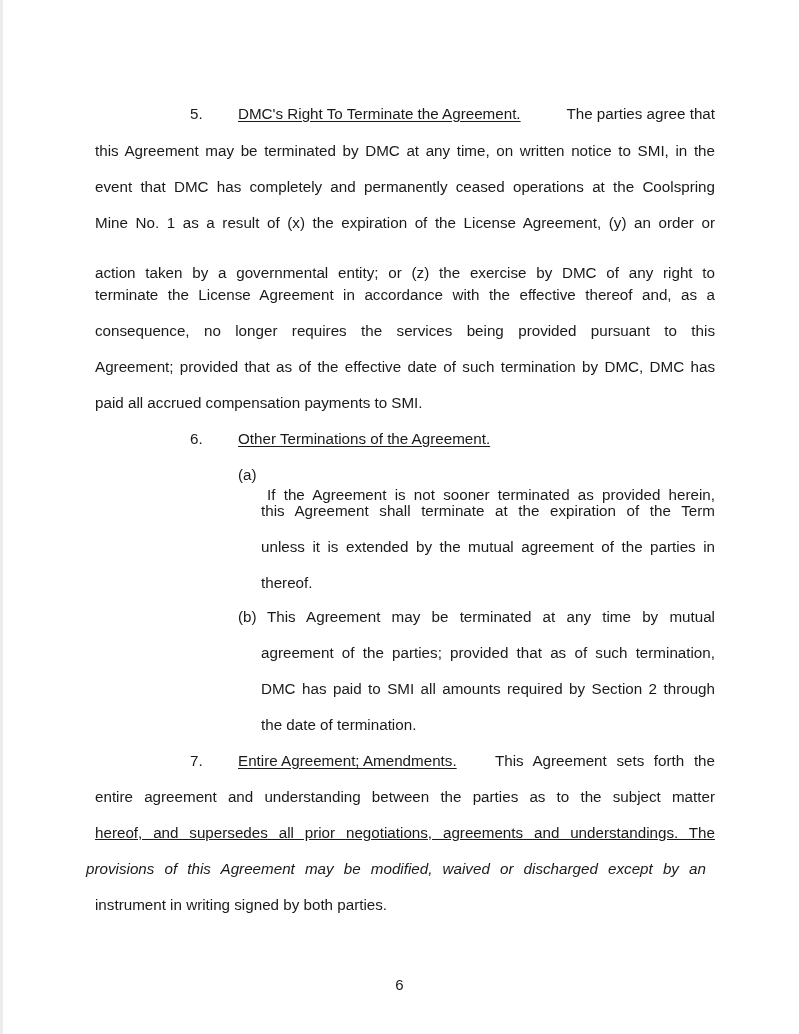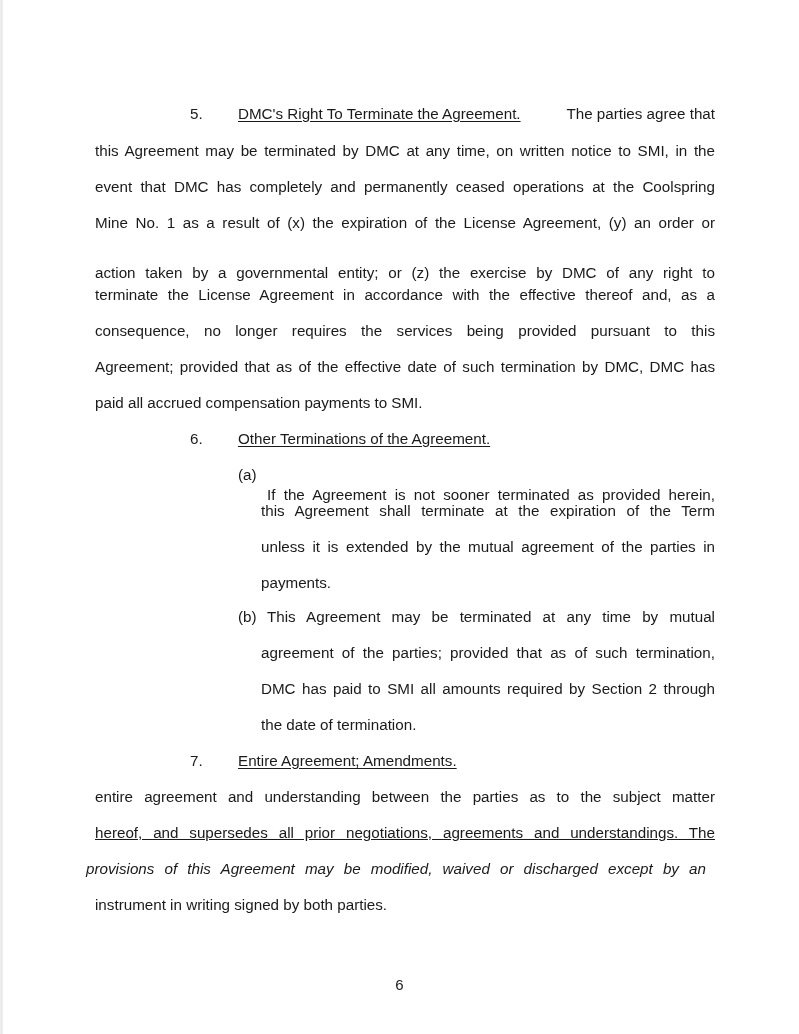--- a/index.html
+++ b/index.html
@@ -37,36 +37,37 @@
 
   <div>
     <span class="num" style="left:190px; top:430px;">6.</span>
     <span class="line u" style="left:238px; top:430px;">Other Terminations of the Agreement.</span>
 
     <div>
       <span class="num" style="left:238px; top:466px;">(a)</span>
       <div class="line just" style="left:267px; top:466px; width:448px;margin-top:20px;">If the Agreement is not sooner terminated as provided herein,</div>
       <div class="line just" style="left:261px; top:502px; width:454px;">this Agreement shall terminate at the expiration of the Term</div>
       <div class="line just" style="left:261px; top:538px; width:454px;">unless it is extended by the mutual agreement of the parties in</div>
-      <div class="line" style="left:261px; top:574px;">payments.</div>
+      <div class="line" style="left:261px; top:574px;">thereof.</div>
     </div>
 
     <div>
       <span class="num" style="left:238px; top:608px;">(b)</span>
       <div class="line just" style="left:267px; top:608px; width:448px;">This Agreement may be terminated at any time by mutual</div>
       <div class="line just" style="left:261px; top:644px; width:454px;">agreement of the parties; provided that as of such termination,</div>
       <div class="line just" style="left:261px; top:680px; width:454px;">DMC has paid to SMI all amounts required by Section 2 through</div>
       <div class="line" style="left:261px; top:716px;">the date of termination.</div>
     </div>
   </div>
 
   <div>
     <span class="num" style="left:190px; top:752px;">7.</span>
     <div class="line" style="left:238px; top:752px; width:477px; display:flex; justify-content:space-between;">
       <span class="u">Entire Agreement; Amendments.</span>
+      <span style="text-align:justify; text-align-last:justify; flex:0 0 220px;">This Agreement sets forth the</span>
     </div>
     <div class="line just" style="left:95px; top:788px; width:620px;">entire agreement and understanding between the parties as to the subject matter</div>
     <div class="line just" style="left:95px; top:824px; width:620px;text-decoration:underline;">hereof, and supersedes all prior negotiations, agreements and understandings.  The</div>
     <div class="line just" style="left:86px; top:860px; width:620px;font-style:italic;">provisions of this Agreement may be modified, waived or discharged except by an</div>
     <div class="line" style="left:95px; top:896px;">instrument in writing signed by both parties.</div>
   </div>
 
   <div class="pagenum">6</div>
 </div>
 

